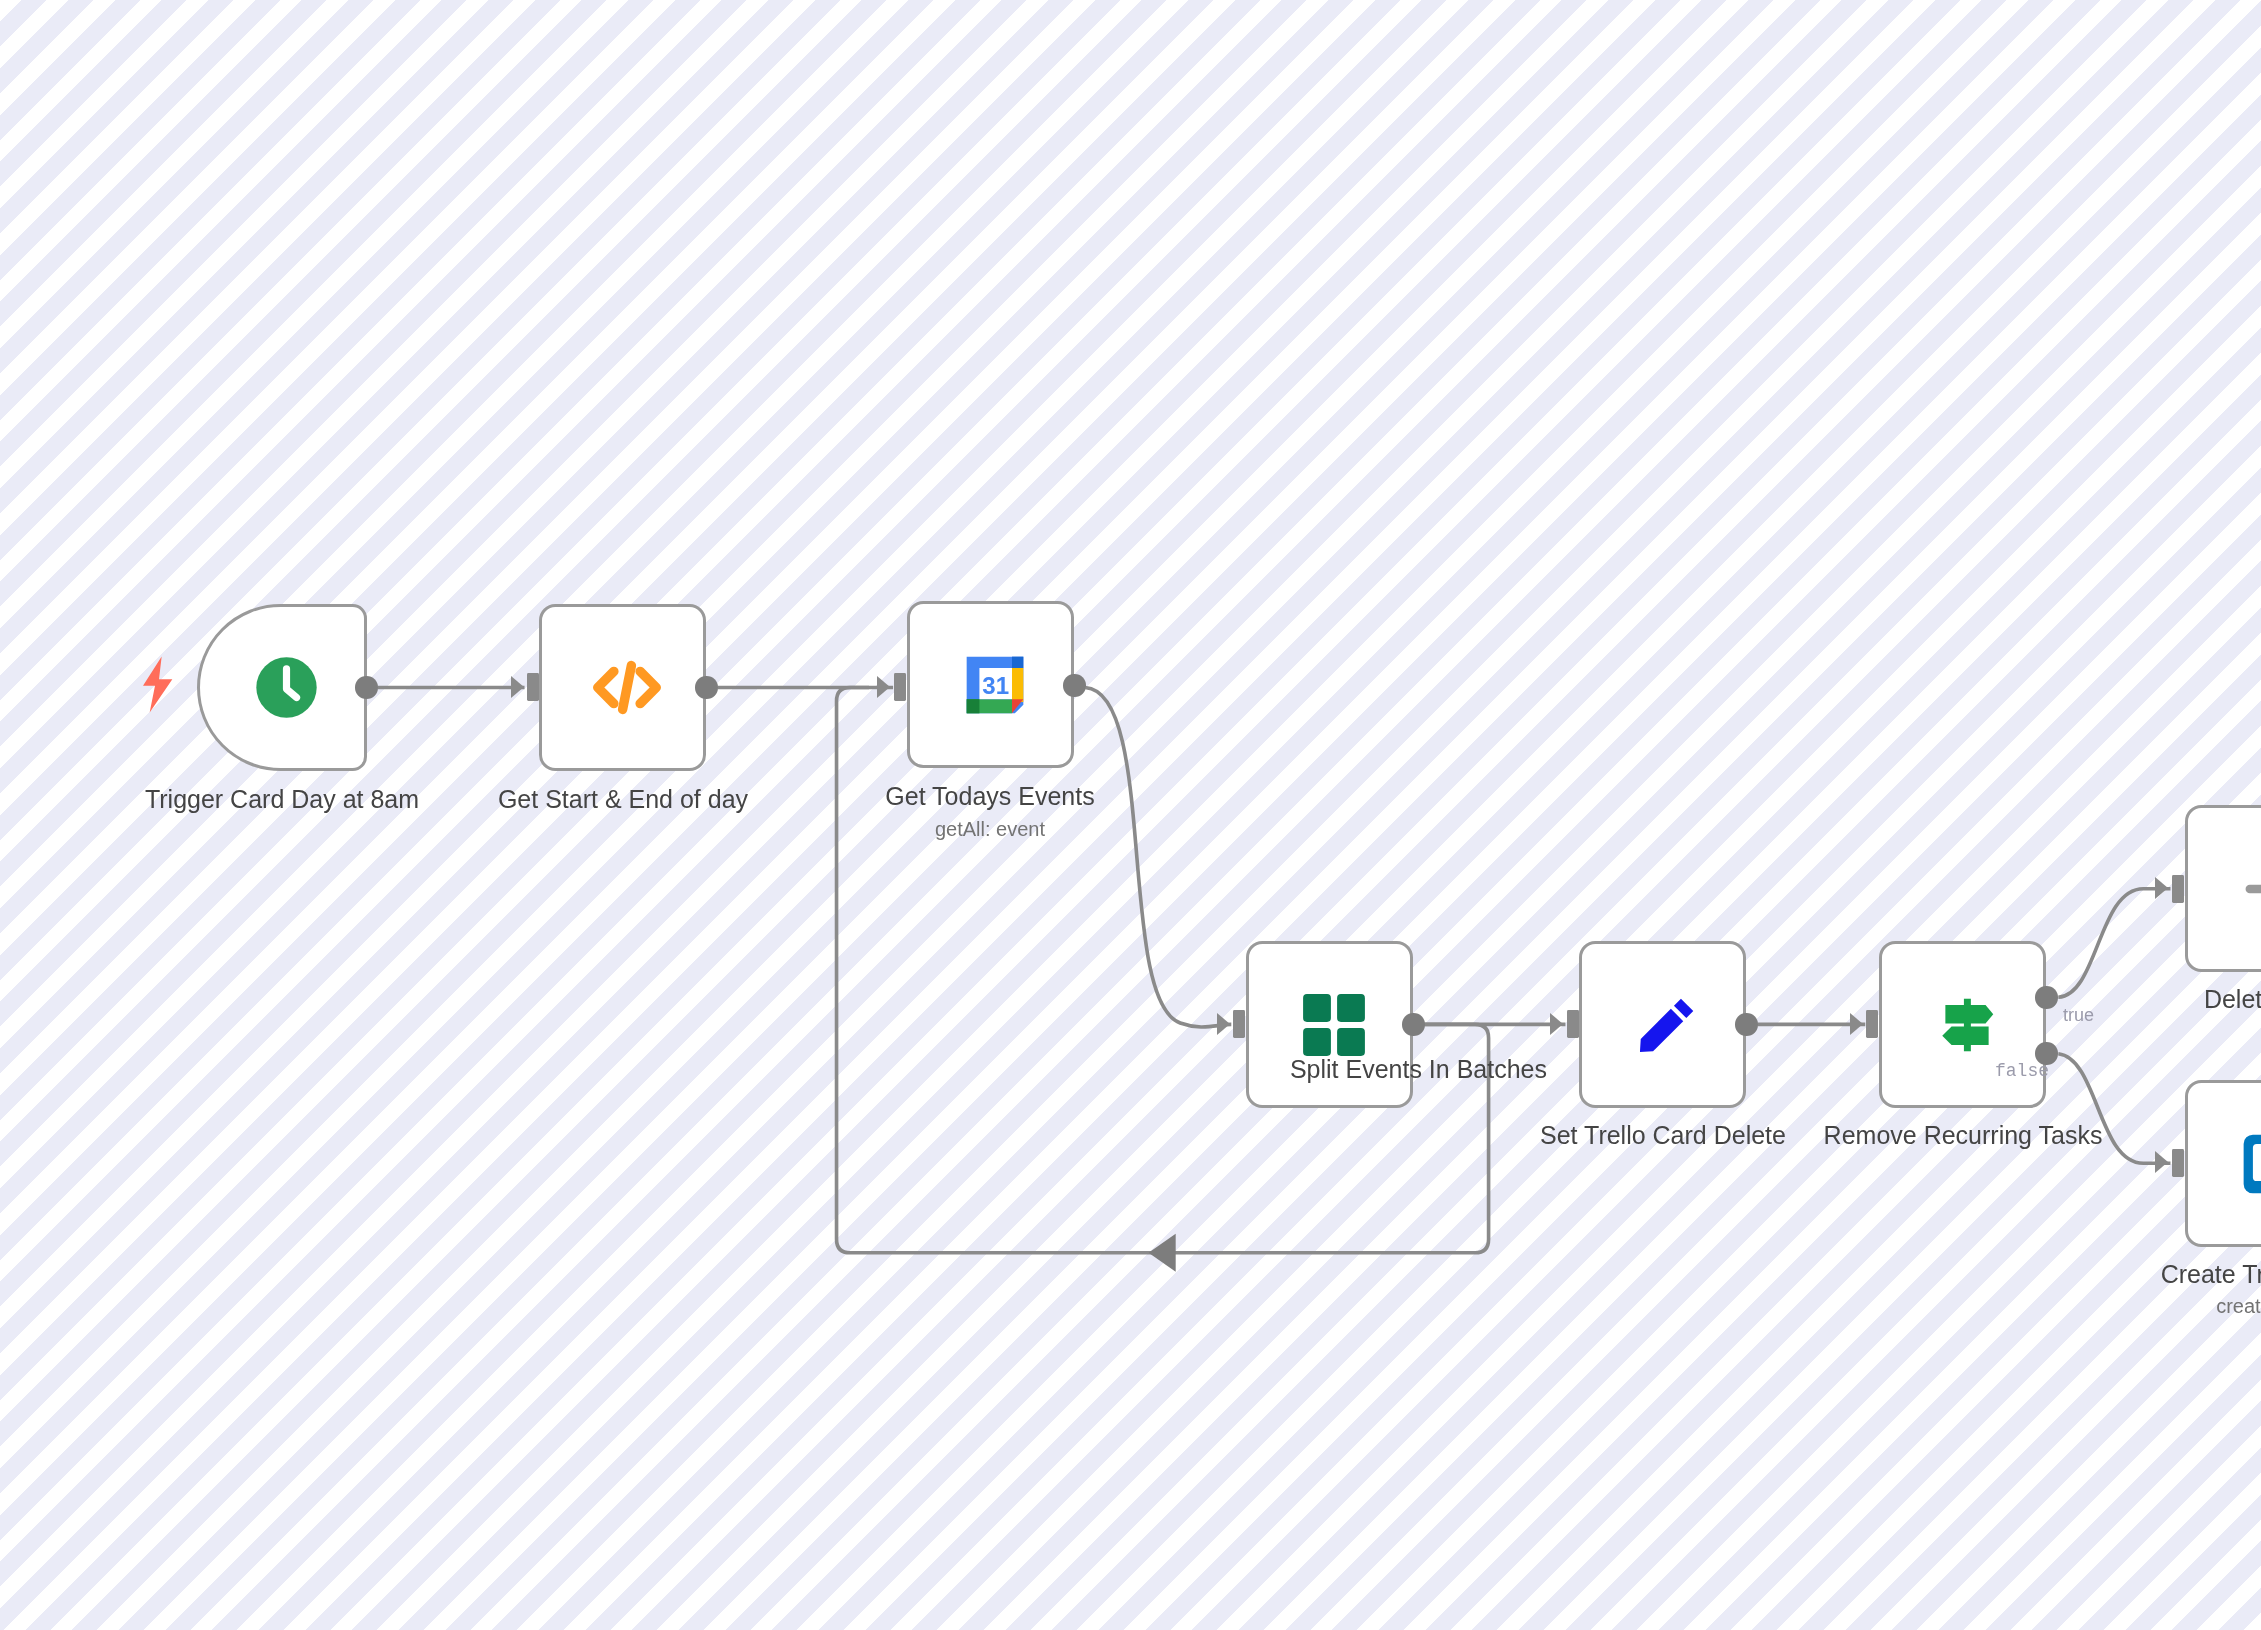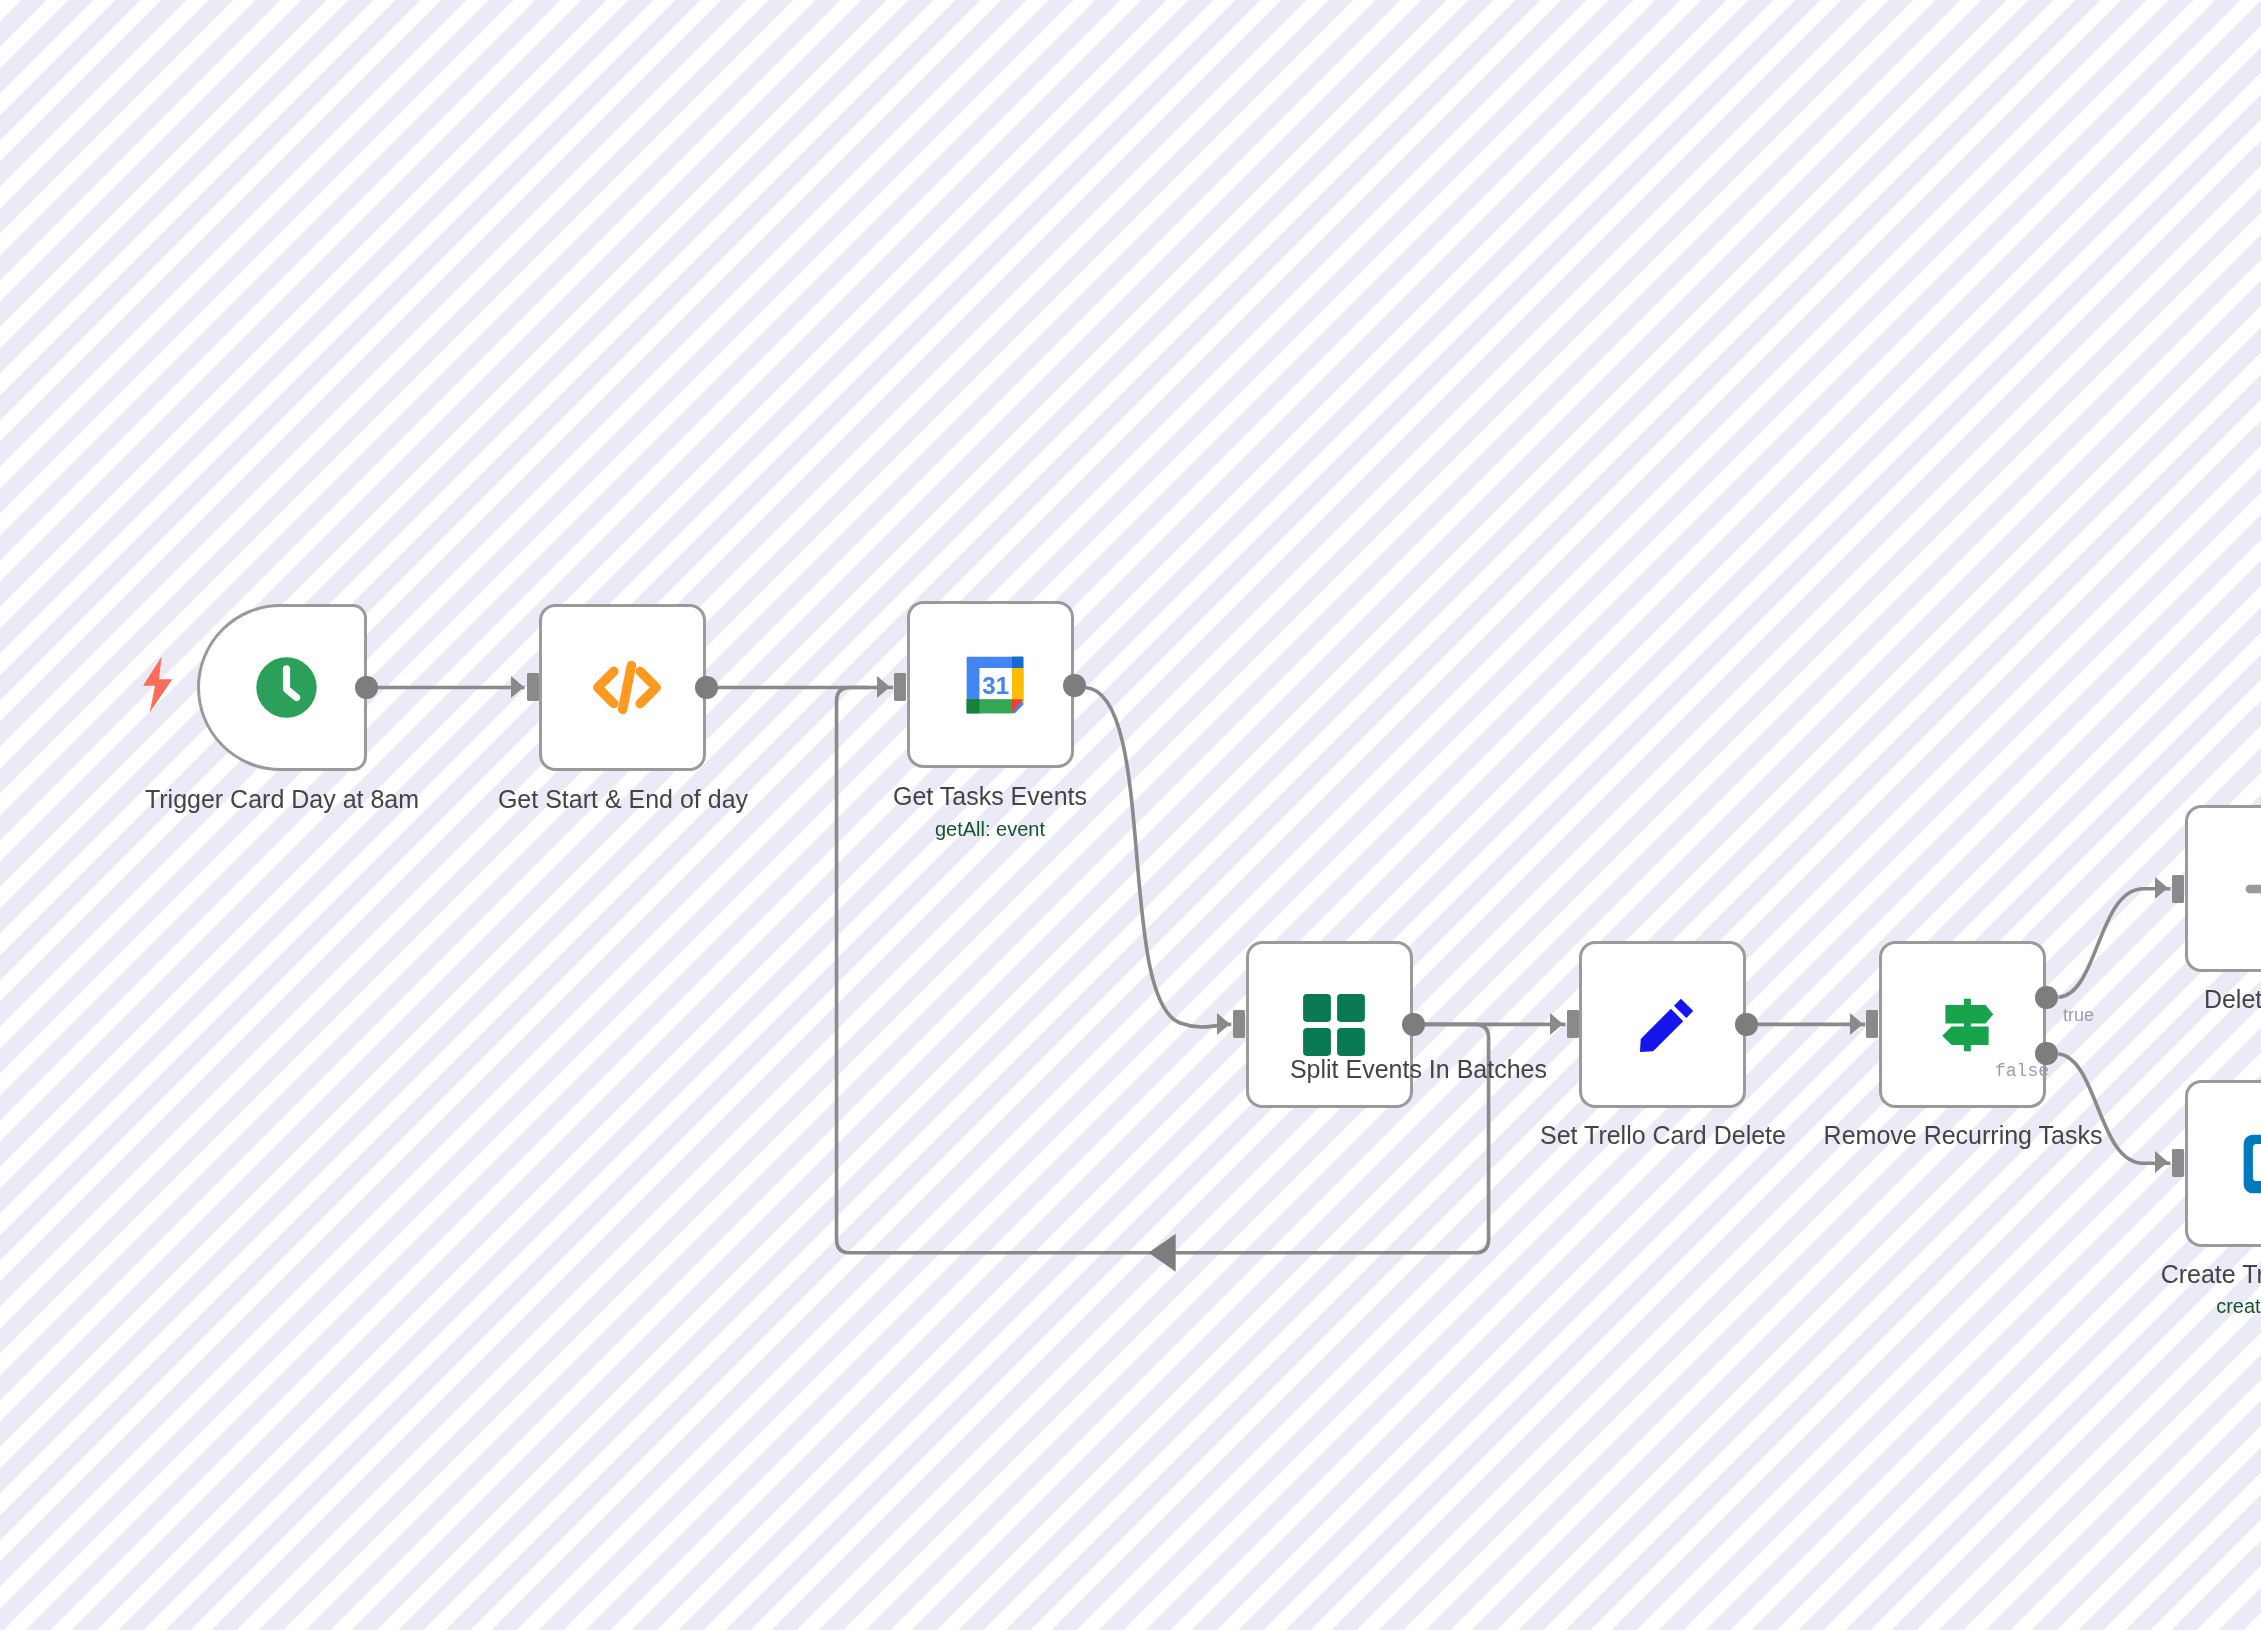--- a/index.html
+++ b/index.html
@@ -38,21 +38,21 @@
     text-align:center;
     color:#444444;
     font-size:25px;
     line-height:1.12;
     white-space:nowrap;
     font-weight:400;
   }
   .nsub{
     position:absolute;
     text-align:center;
-    color:#14532d;
+    color:#737373;
     font-size:20px;
     line-height:1.1;
     white-space:nowrap;
   }
 
   
   .out-dot{
     position:absolute;
     width:22.6px;height:22.6px;border-radius:50%;
     background:#7d7d7d;
@@ -163,21 +163,21 @@
         <path d="M36 12 H44 V36 H36 Z" fill="#fbbc04"></path>
         <path d="M4 34 H36 V44 H4 Z" fill="#34a853"></path>
         <path d="M4 34 H13 V44 H4 Z" fill="#188038"></path>
         <path d="M36 34 H44 L36 44 Z" fill="#ea4335"></path>
         <rect x="13" y="12" width="23" height="22" fill="#ffffff"></rect>
         <text x="24.5" y="30" font-family="Liberation Sans, sans-serif" font-size="17" font-weight="bold" fill="#4285f4" text-anchor="middle">31</text>
       </svg>
     </span>
   </div>
   <div class="out-dot" style="left:1063px;top:674px;"></div>
-  <div class="nlabel" style="left:773px;top:782px;width:434px;">Get Tasks Events</div>
+  <div class="nlabel" style="left:773px;top:782px;width:434px;">Get Todays Events</div>
   <div class="nsub" style="left:773px;top:818px;width:434px;">getAll: event</div>
 
   <div class="in-arrow" style="left:1217px;top:1013px;"></div>
   <div class="in-stub" style="left:1233px;top:1010px;"></div>
   <div class="node" style="left:1246px;top:941px;width:167px;height:167px;">
     <span class="icon-wrap">
       <svg viewBox="0 0 44 44" width="68" height="68" xmlns="http://www.w3.org/2000/svg">
         <rect x="2" y="2" width="18" height="18" rx="2.5" fill="#0a7a52"></rect>
         <rect x="24" y="2" width="18" height="18" rx="2.5" fill="#0a7a52"></rect>
         <rect x="2" y="24" width="18" height="18" rx="2.5" fill="#0a7a52"></rect>

